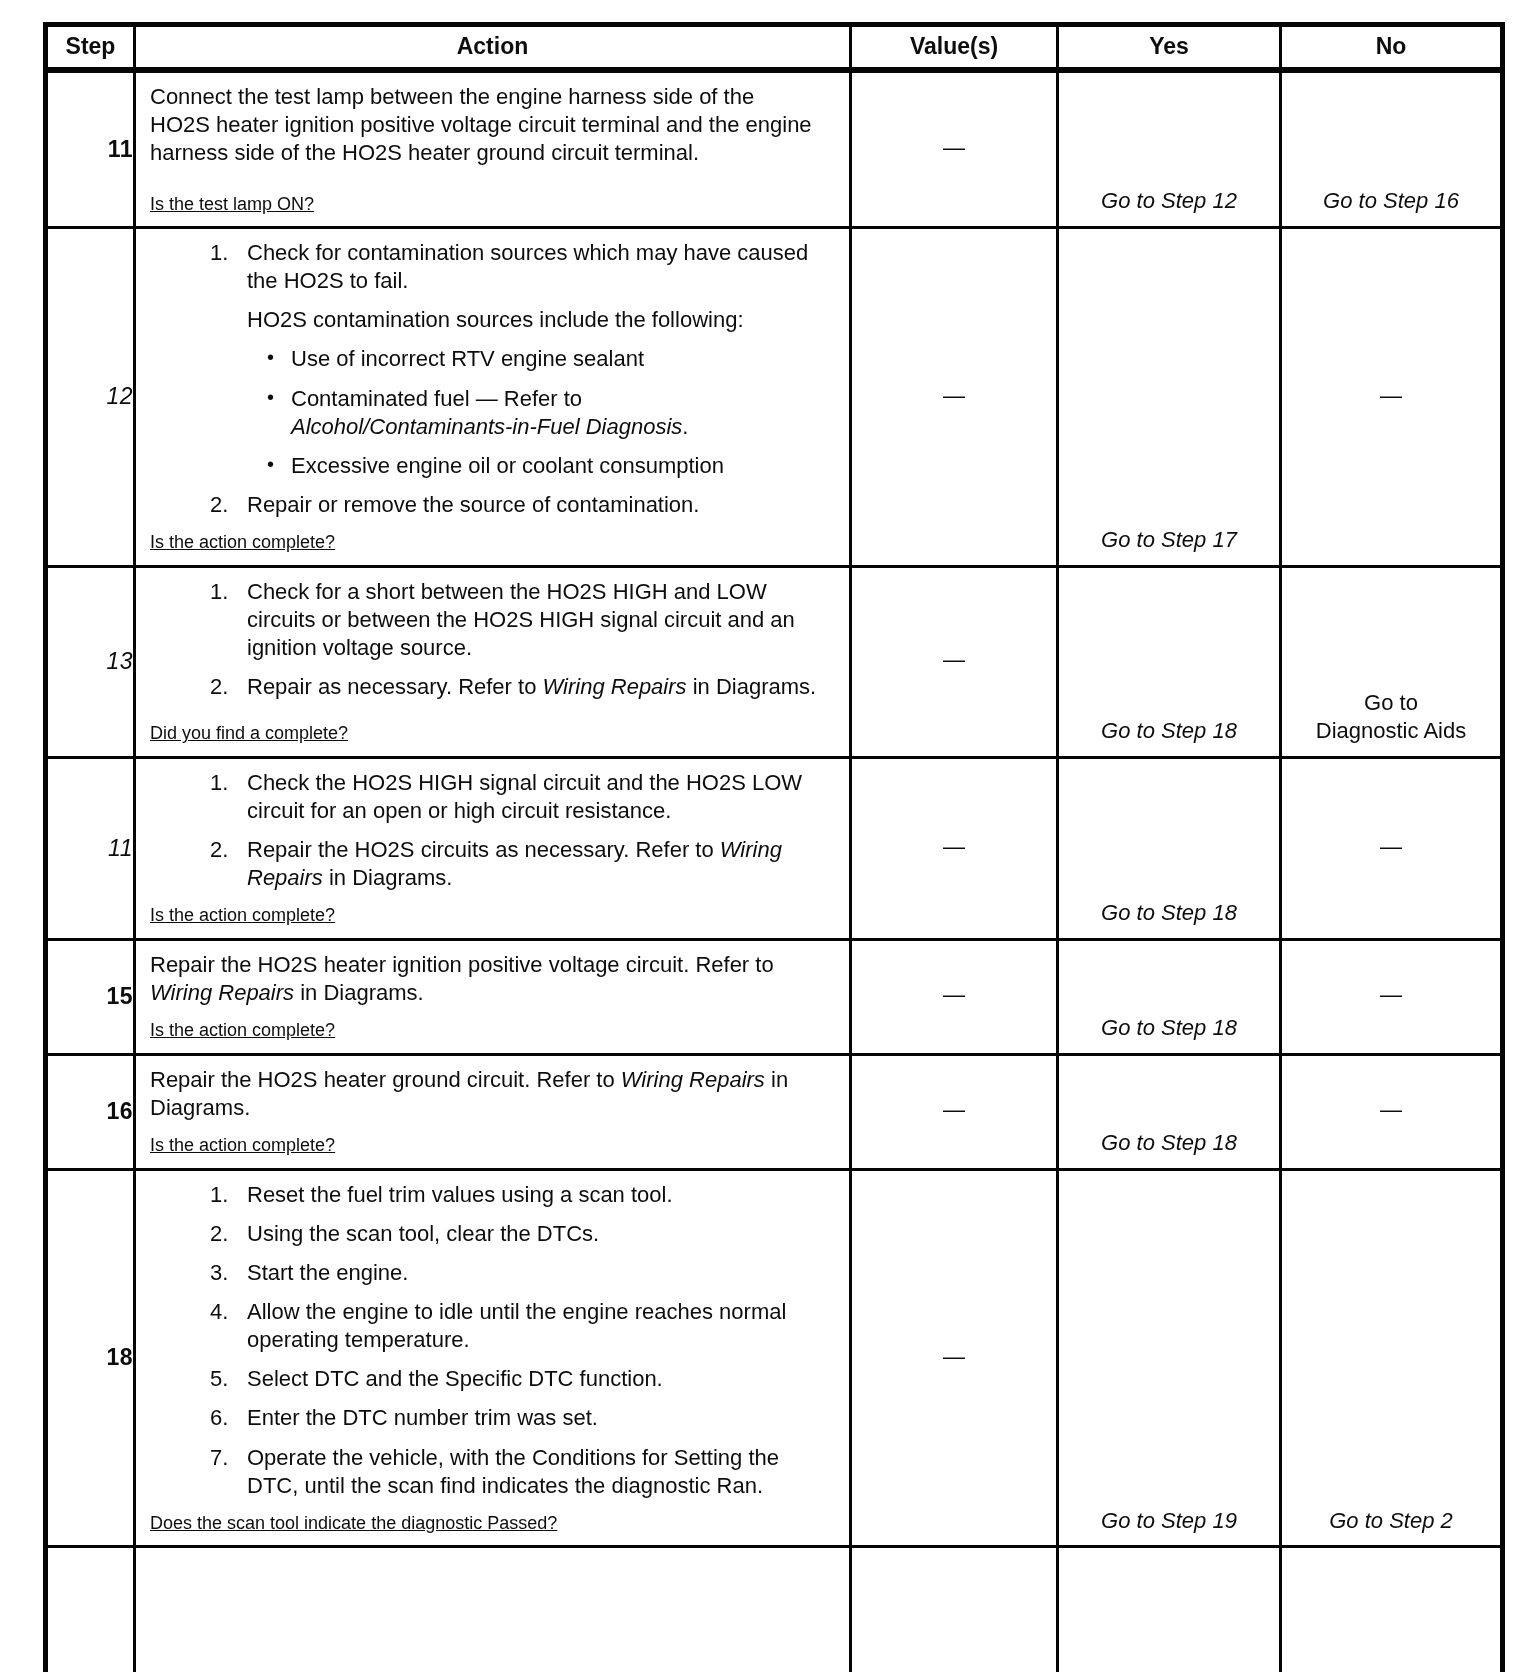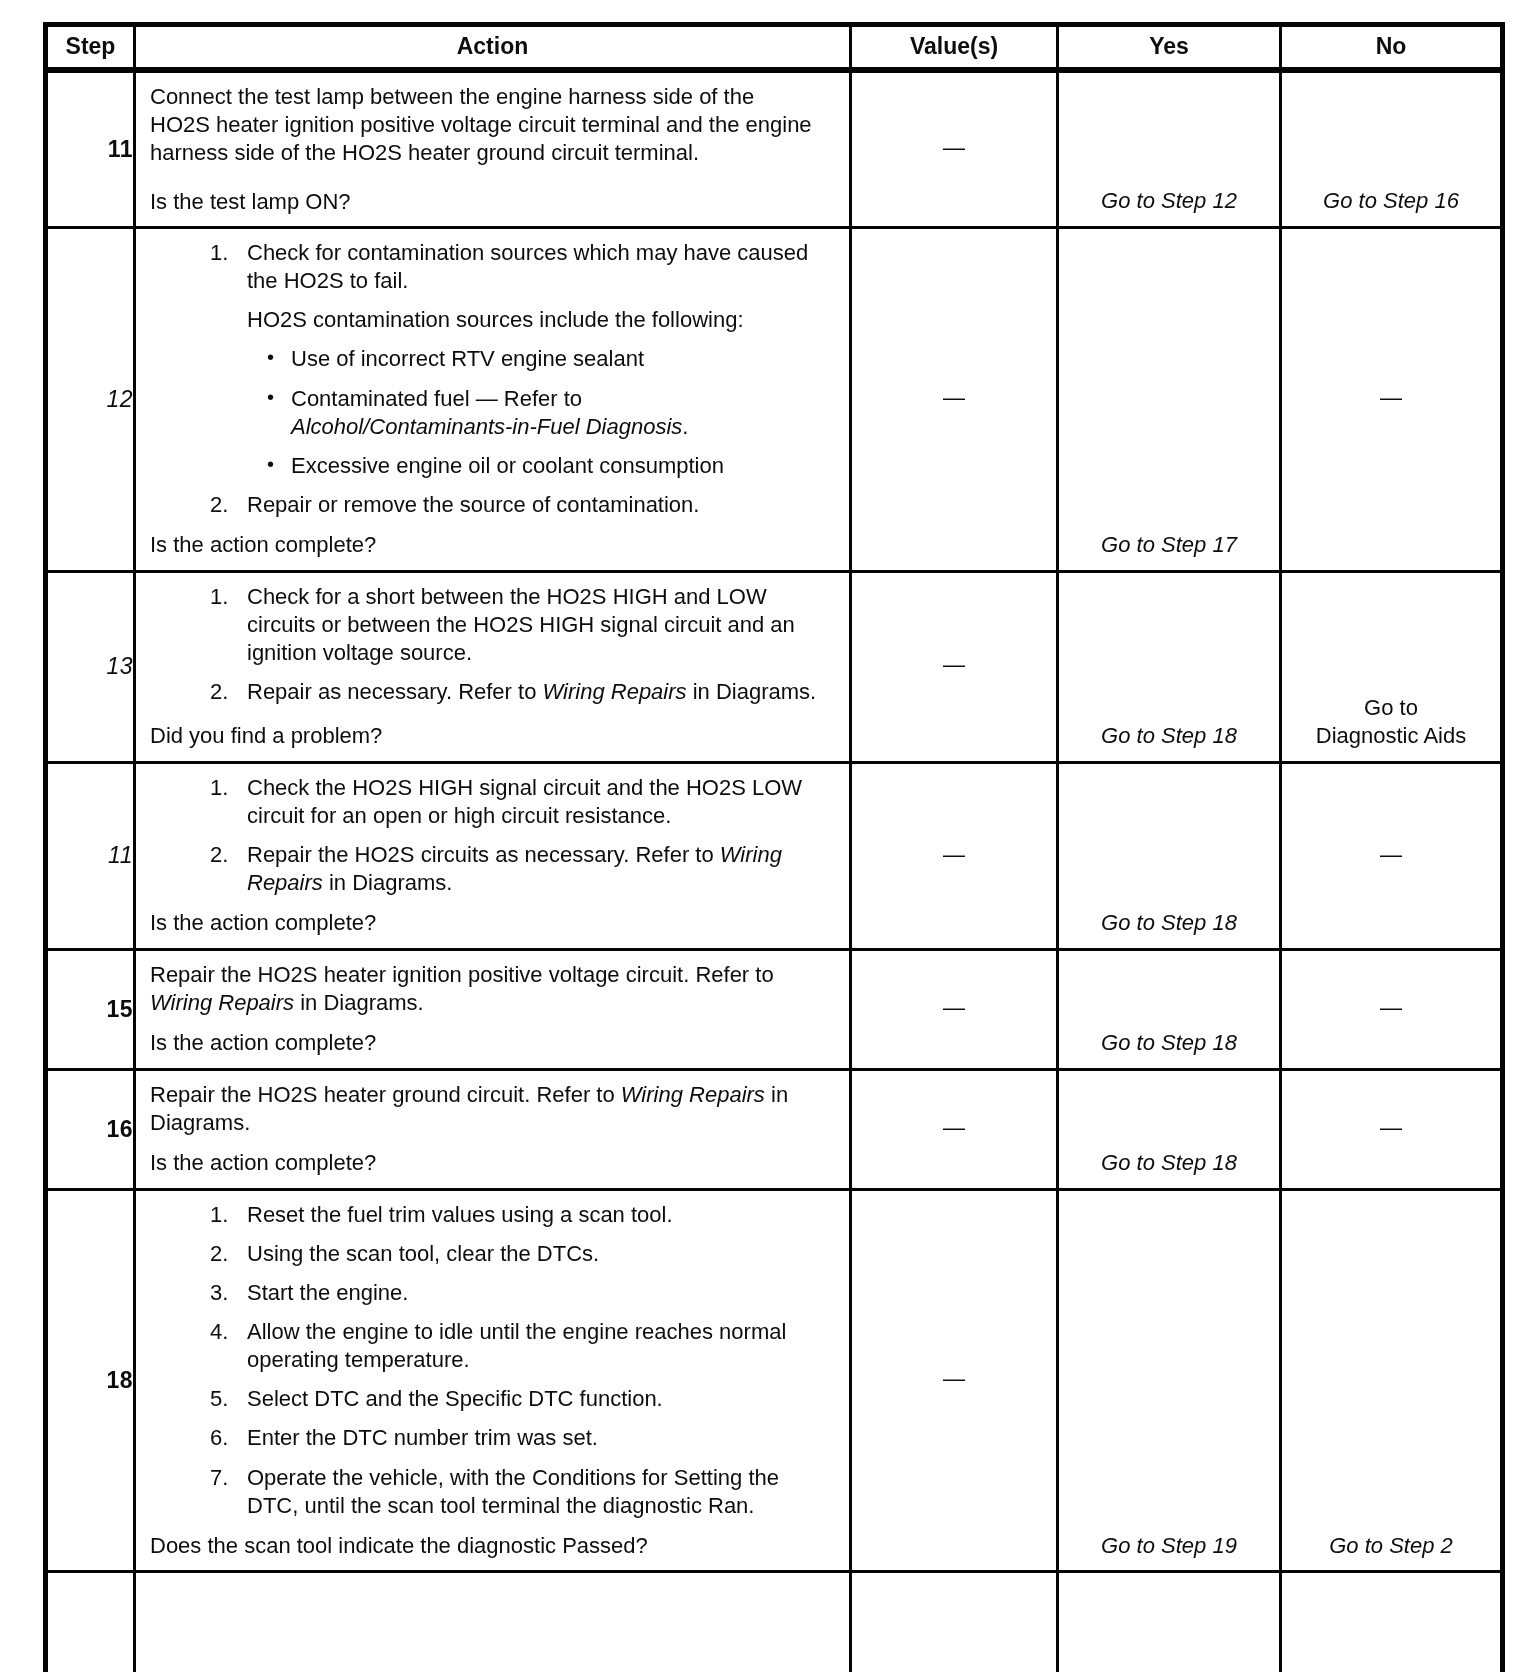--- a/index.html
+++ b/index.html
@@ -66,22 +66,23 @@
   .blk-num{display:flex;margin-left:60px;}
   .blk-num .num{flex:none;width:37px;}
   .blk-num .txt{flex:1;}
   .blk-sub{margin-left:97px;}
   .blk-bullet{display:flex;margin-left:117px;}
   .blk-bullet .dot{flex:none;width:24px;font-size:20px;}
   .blk-bullet .txt{flex:1;}
   .question{
     margin-top:auto;
     padding-top:12px;
-    font-size:22px;
+    font-size:18px;
     line-height:1.25;
+    text-decoration:underline;
   }
   .it{font-style:italic;}
 
   td.value,td.yes,td.no{
     text-align:center;
     font-size:22px;
     line-height:1.3;
     padding:8px 8px 10px 8px;
     white-space:pre-line;
   }
@@ -171,21 +172,21 @@
       <td class="action">
         <div class="action-inner">
           <div class="blk blk-num">
                 <span class="num">1.</span>
                 <span class="txt"><span>Check for a short between the HO2S HIGH and LOW circuits or between the HO2S HIGH signal circuit and an ignition voltage source.</span></span>
               </div>
               <div class="blk blk-num">
                 <span class="num">2.</span>
                 <span class="txt"><span>Repair as necessary. Refer to </span><span class="it">Wiring Repairs</span><span> in Diagrams.</span></span>
               </div>
-              <div class="question">Did you find a problem?</div>
+              <div class="question">Did you find a complete?</div>
         </div>
       </td>
       <td class="value v-mid">—</td>
       <td class="yes v-bot goto-italic">Go to Step 18</td>
       <td class="no v-bot">Go to
 Diagnostic Aids</td>
     </tr>
         <tr>
       <td class="step step-italic">11</td>
       <td class="action">
@@ -252,21 +253,21 @@
               <div class="blk blk-num">
                 <span class="num">5.</span>
                 <span class="txt"><span>Select DTC and the Specific DTC function.</span></span>
               </div>
               <div class="blk blk-num">
                 <span class="num">6.</span>
                 <span class="txt"><span>Enter the DTC number trim was set.</span></span>
               </div>
               <div class="blk blk-num">
                 <span class="num">7.</span>
-                <span class="txt"><span>Operate the vehicle, with the Conditions for Setting the DTC, until the scan tool terminal the diagnostic Ran.</span></span>
+                <span class="txt"><span>Operate the vehicle, with the Conditions for Setting the DTC, until the scan find indicates the diagnostic Ran.</span></span>
               </div>
               <div class="question">Does the scan tool indicate the diagnostic Passed?</div>
         </div>
       </td>
       <td class="value v-mid">—</td>
       <td class="yes v-bot goto-italic">Go to Step 19</td>
       <td class="no v-bot goto-italic">Go to Step 2</td>
     </tr>
         <tr>
       <td class="step">19</td>

